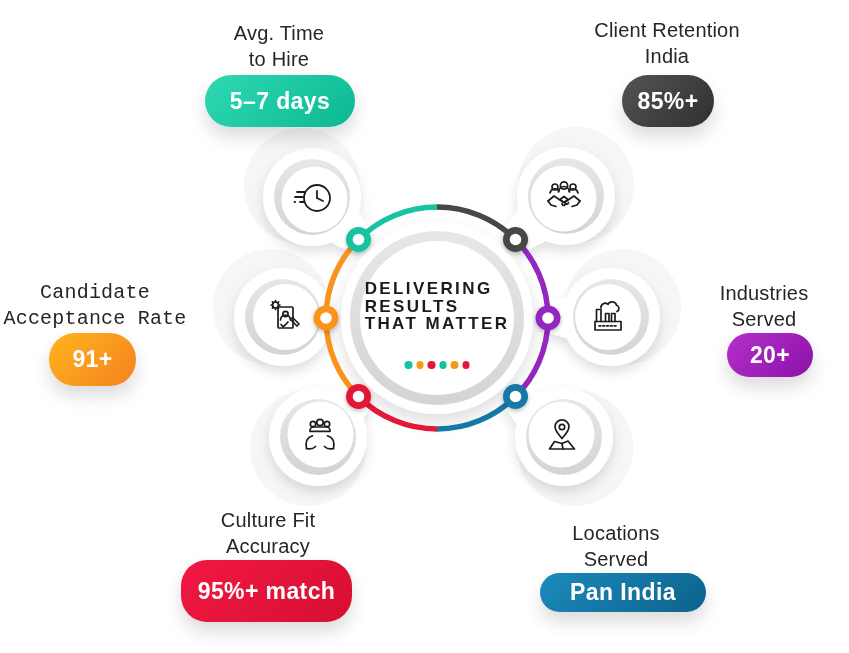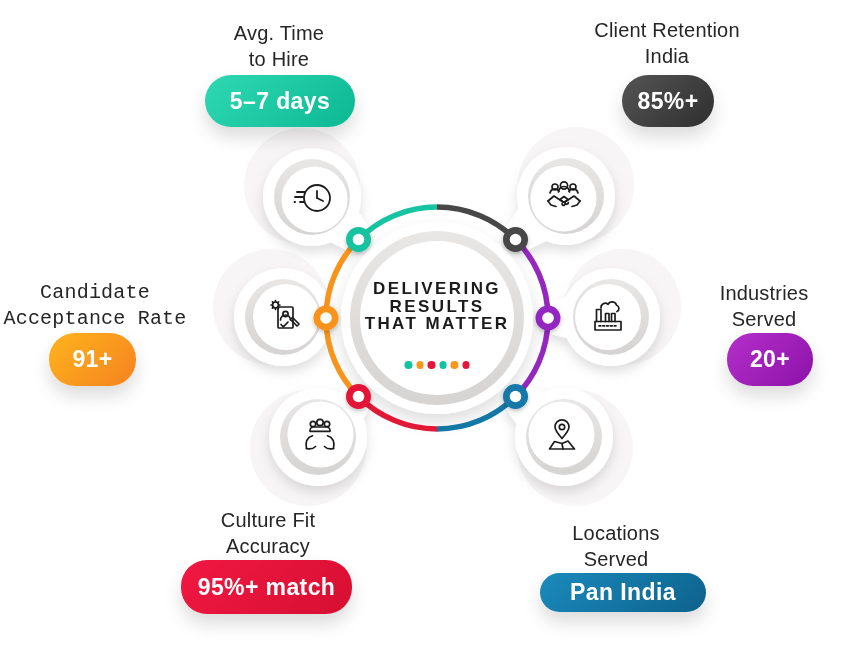--- a/index.html
+++ b/index.html
@@ -50,31 +50,30 @@
   }
   .badge-teal   { background: linear-gradient(135deg, #2ed9b2, #0cb893); }
   .badge-dark   { background: linear-gradient(135deg, #545454, #2f2f2f); }
   .badge-orange { background: linear-gradient(135deg, #ffb41d, #f4821f); }
   .badge-purple { background: linear-gradient(135deg, #b52fcb, #8c12a9); }
   .badge-red    { background: linear-gradient(135deg, #f11843, #d60f31); }
   .badge-blue   { background: linear-gradient(135deg, #1b8abd, #0d628c); }
   .pos-b0 { left: 205px; top: 75px;  width: 150px; height: 52px; }
   .pos-b1 { left: 622px; top: 75px;  width: 92px;  height: 52px; }
   .pos-b2 { left: 49px;  top: 333px; width: 87px;  height: 53px; }
-  .pos-b3 { left: 727px; top: 333px; width: 86px;  height: 53px; }
-  .pos-b4 { left: 181px; top: 560px; width: 171px; height: 54px; }
+  .pos-b3 { left: 727px; top: 333px; width: 86px;  height: 44px; }
+  .pos-b4 { left: 181px; top: 560px; width: 171px; height: 62px; }
   .pos-b5 { left: 540px; top: 573px; width: 166px; height: 39px; }
 
   
   .center-title {
     position: absolute;
     left: 437px;
     top: 280px;
     transform: translateX(-50%);
-    text-align: center;
     color: #1b1b1b;
     font-size: 17px;
     font-weight: bold;
     letter-spacing: 2.4px;
     line-height: 17.5px;
     white-space: nowrap;
   }
   .center-title span { display: block; }
   .center-dots {
     position: absolute;

